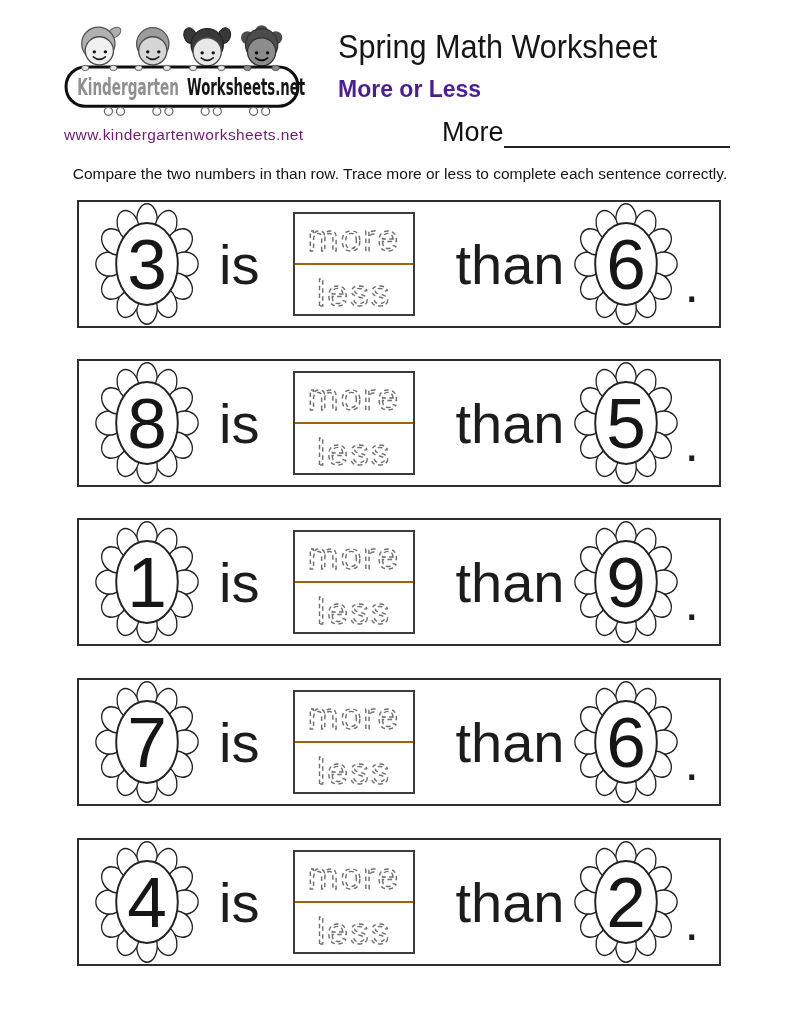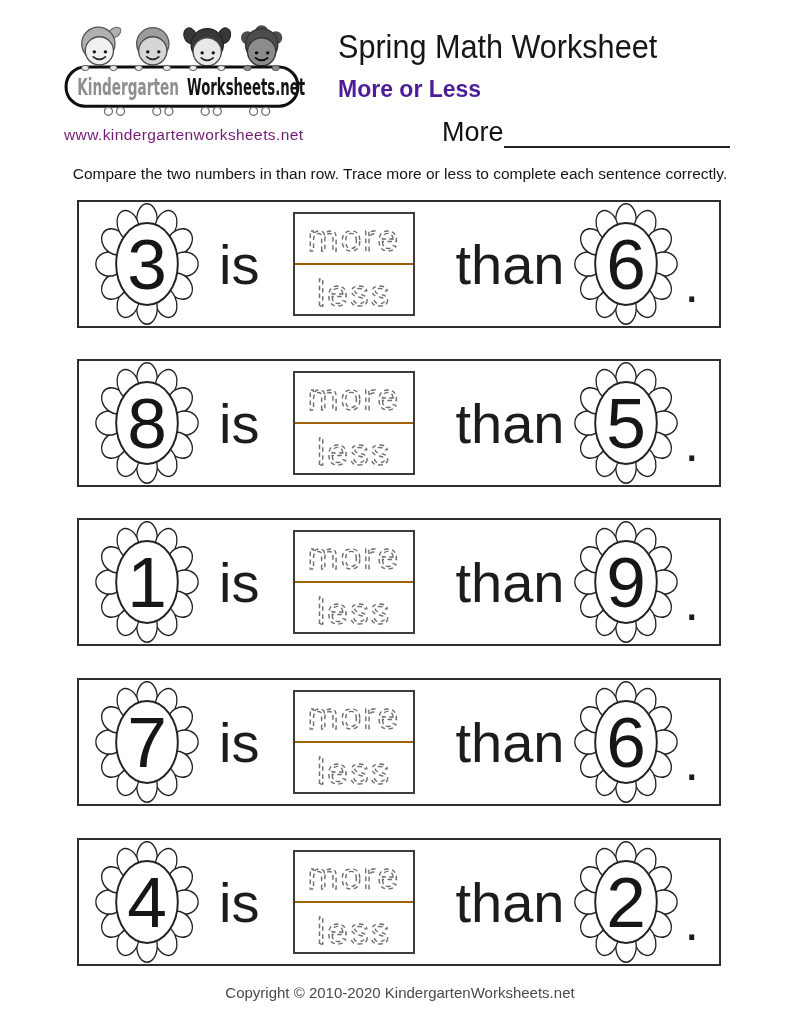--- a/index.html
+++ b/index.html
@@ -279,14 +279,13 @@
   </div>
   <span class="word than">than</span>
   <svg class="flower right" viewBox="0 0 108 126">
     <use href="#flower-shape"></use>
     <text class="flower-num" x="54" y="89">2</text>
   </svg>
   <span class="word period">.</span>
 </div>
 
 <div class="footer">
-  <div class="line1">Copyright © 2010-2020 KindergartenWorksheets.net</div>
 </div>
 
 </body></html>

